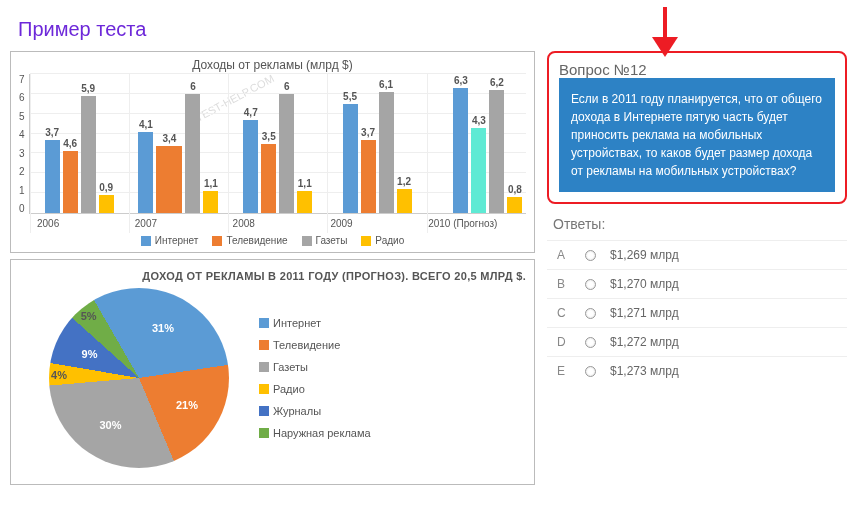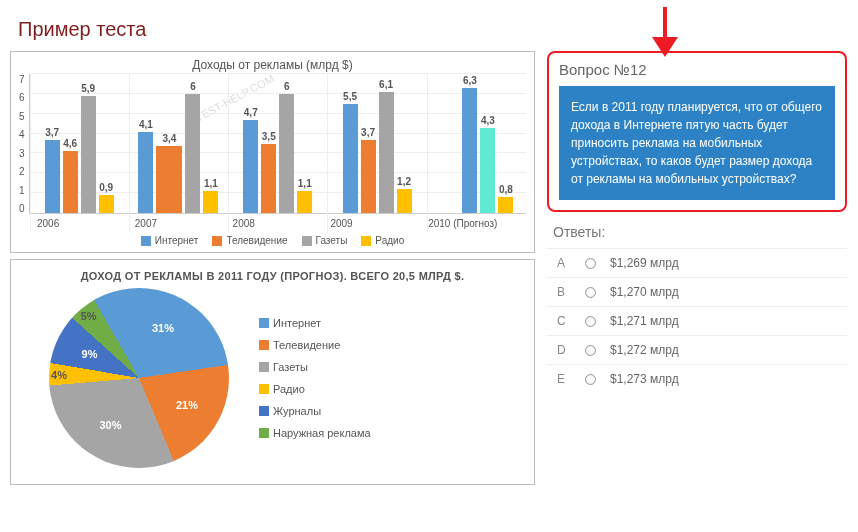--- a/index.html
+++ b/index.html
@@ -10,21 +10,21 @@
     color: #333;
     width: 858px;
     height: 532px;
     overflow: hidden;
     position: relative;
   }
   .page-title {
     font-size: 20px;
     font-weight: normal;
     padding: 18px 0 10px 18px;
-    color: #7f1d1d;
+    color: #6d28d9;
   }
   .content {
     display: flex;
     gap: 12px;
     padding: 0 10px;
   }
   .left {
     width: 525px;
     display: flex;
     flex-direction: column;
@@ -123,21 +123,21 @@
     gap: 14px;
     font-size: 10px;
     color: #555;
     margin-top: 6px;
     flex-wrap: wrap;
   }
   .legend-item { display: flex; align-items: center; gap: 4px; }
   .swatch { width: 10px; height: 10px; display: inline-block; }
 
   .pie-title {
-    text-align: center;
+    text-align: right;
     font-size: 11px;
     font-weight: bold;
     color: #555;
     margin: 4px 0 6px 0;
     letter-spacing: 0.3px;
   }
   .pie-wrap {
     display: flex;
     align-items: center;
     gap: 30px;
@@ -167,21 +167,20 @@
 
   
   .question-box {
     border: 2px solid #ed1c24;
     border-radius: 8px;
     padding: 8px 10px 10px 10px;
   }
   .q-title {
     font-size: 15px;
     color: #666;
-    margin-bottom: 8px;
   }
   .q-body {
     background: #2d82c5;
     color: #fff;
     font-size: 12px;
     padding: 12px;
     border-radius: 0;
     line-height: 1.5;
   }
   .answers-title {
@@ -311,20 +310,23 @@
                   <div class="bar-label">1,2</div>
                 </div>
               </div>
               <div class="group">
                 <div class="bar" style="background: rgb(91, 155, 213); height: 90%; margin-left: 23px;">
                   <div class="bar-label">6,3</div>
                 </div>
                 <div class="bar" style="background: #5eead4; height: 61.4286%;">
                   <div class="bar-label">4,3</div>
                 </div>
+                <div class="bar" style="background: rgb(165, 165, 165); height: 88.5714%;">
+                  <div class="bar-label">6,2</div>
+                </div>
                 <div class="bar" style="background: rgb(255, 192, 0); height: 11.4286%;">
                   <div class="bar-label">0,8</div>
                 </div>
               </div>
             </div>
         </div>
       </div>
       <div class="x-labels" id="xlabels">
           <span>2006</span>
           <span>2007</span>

